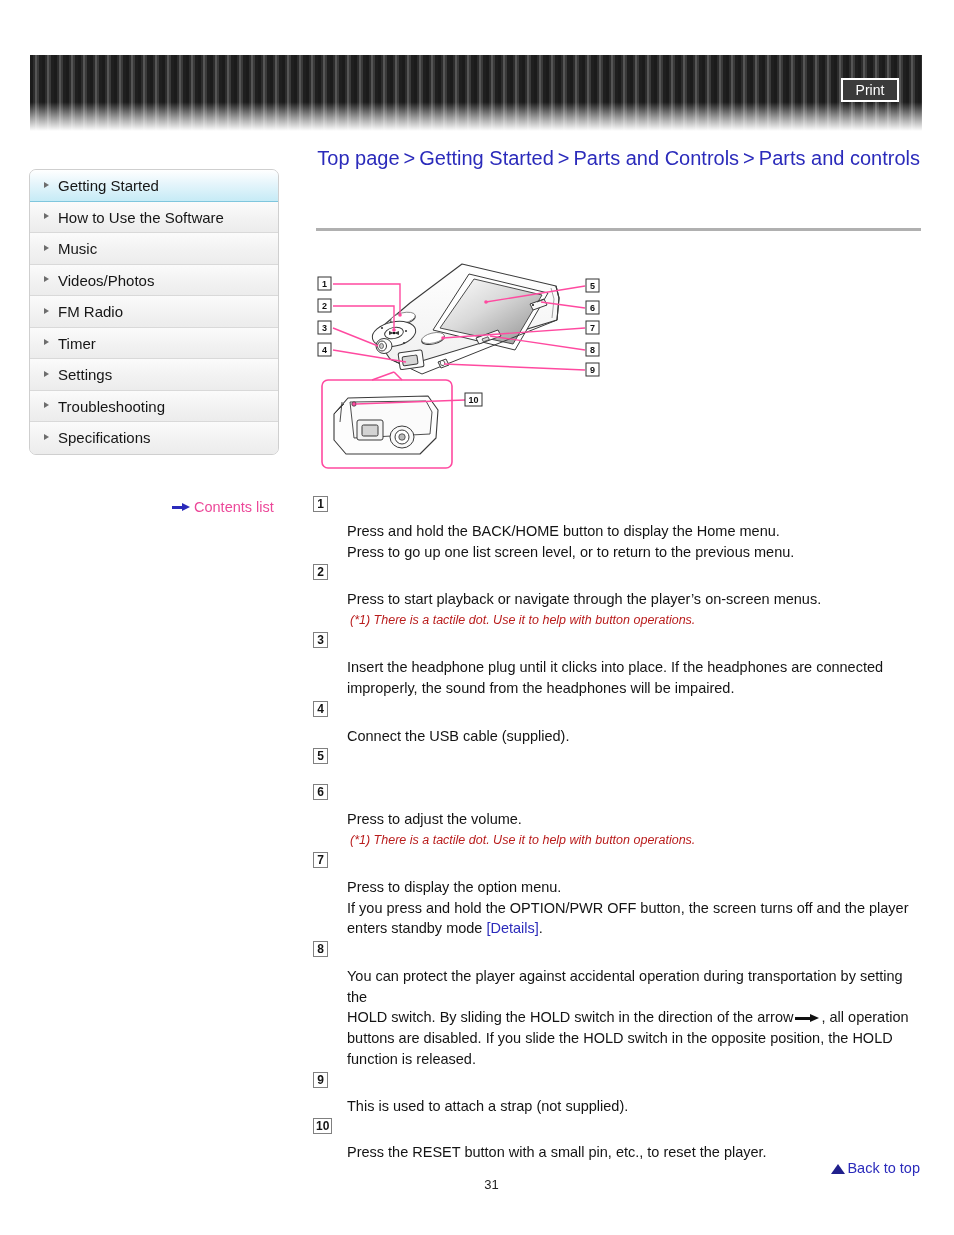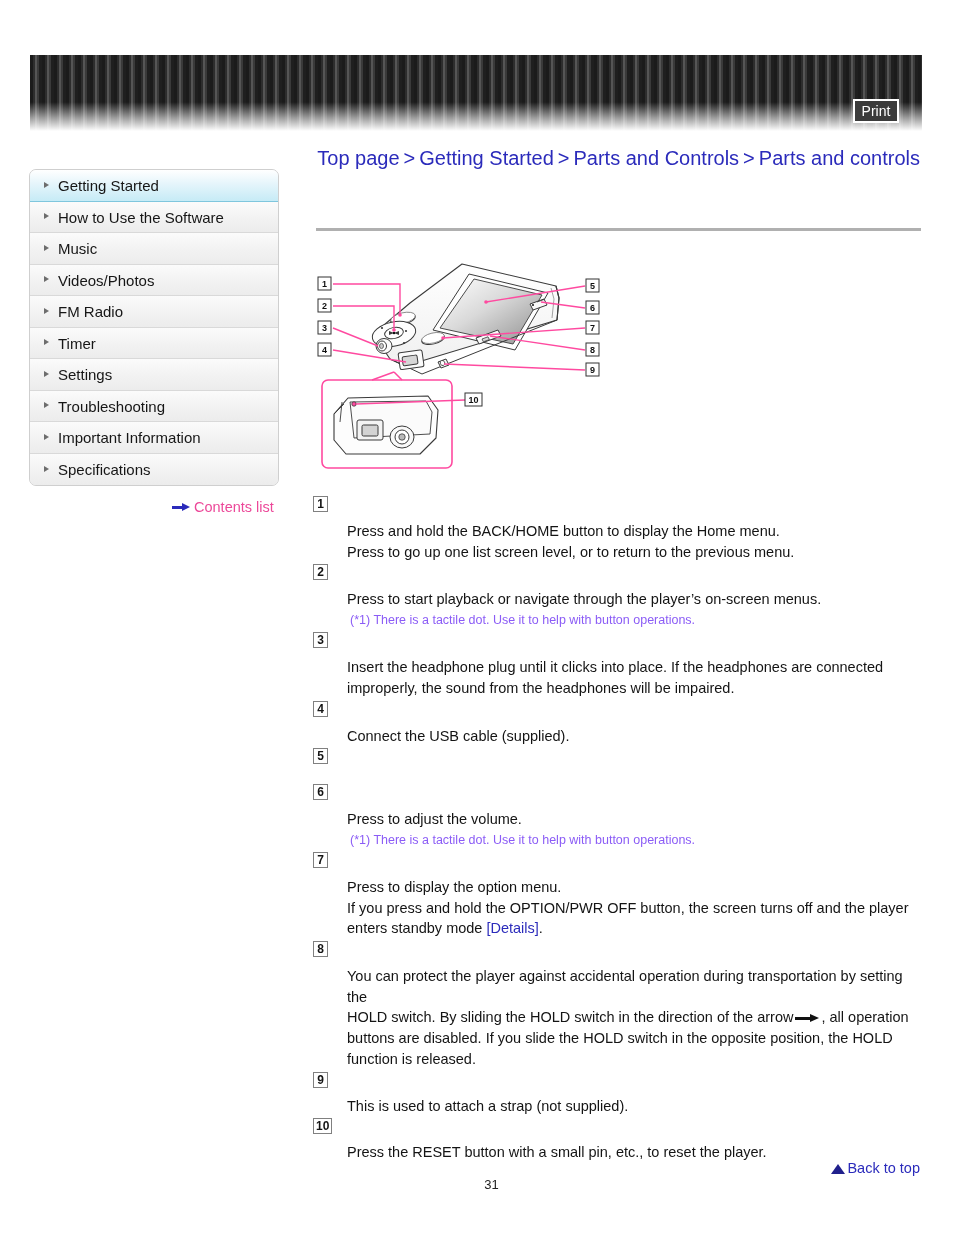--- a/index.html
+++ b/index.html
@@ -26,31 +26,30 @@
         #1b1b1b 0px, #1b1b1b 3px,
         #2d2d2d 3px, #2d2d2d 5px,
         #555555 5px, #555555 7px,
         #3a3a3a 7px, #3a3a3a 9px,
         #1f1f1f 9px, #1f1f1f 12px);
   }
   .print-button {
     position: absolute;
     right: 23px;
     top: 23px;
-    width: 46px;
+    width: 58px;
     height: 24px;
     border: 2px solid #ffffff;
     background: #3b3b3b;
     color: #ffffff;
     font-size: 14px;
     line-height: 20px;
     text-align: center;
     cursor: pointer;
     font-family: "Liberation Sans", sans-serif;
-    margin-top: 21px;
   }
 
   
   .breadcrumb {
     position: absolute;
     right: 34px;
     top: 147px;
     font-size: 20px;
     color: #2b2bbb;
     white-space: nowrap;
@@ -167,22 +166,23 @@
   }
   .desc-body {
     padding-left: 34px;
     font-size: 14.5px;
     color: #141414;
     line-height: 20.7px;
   }
   .desc-note {
     padding-left: 37px;
     font-size: 12.5px;
-    color: #8b5cf6;
+    color: #b91c1c;
     line-height: 20px;
+    font-style: italic;
   }
   .gap-a { height: 9px; }
   .gap-b { height: 8px; }
   .inline-link { color: #2b2bbb; text-decoration: none; cursor: pointer; }
   .hold-arrow {
     display: inline-block;
     position: relative;
     width: 24px;
     height: 8px;
     vertical-align: middle;
@@ -273,24 +273,20 @@
     <span class="nav-arrow"></span>
     <span>Timer</span>
   </div>
   <div class="nav-item">
     <span class="nav-arrow"></span>
     <span>Settings</span>
   </div>
   <div class="nav-item">
     <span class="nav-arrow"></span>
     <span>Troubleshooting</span>
-  </div>
-  <div class="nav-item">
-    <span class="nav-arrow"></span>
-    <span>Important Information</span>
   </div>
   <div class="nav-item">
     <span class="nav-arrow"></span>
     <span>Specifications</span>
   </div>
 </div>
 
 <div class="contents-list">
   <span class="arrow-right-icon"></span><span>Contents list</span>
 </div>

